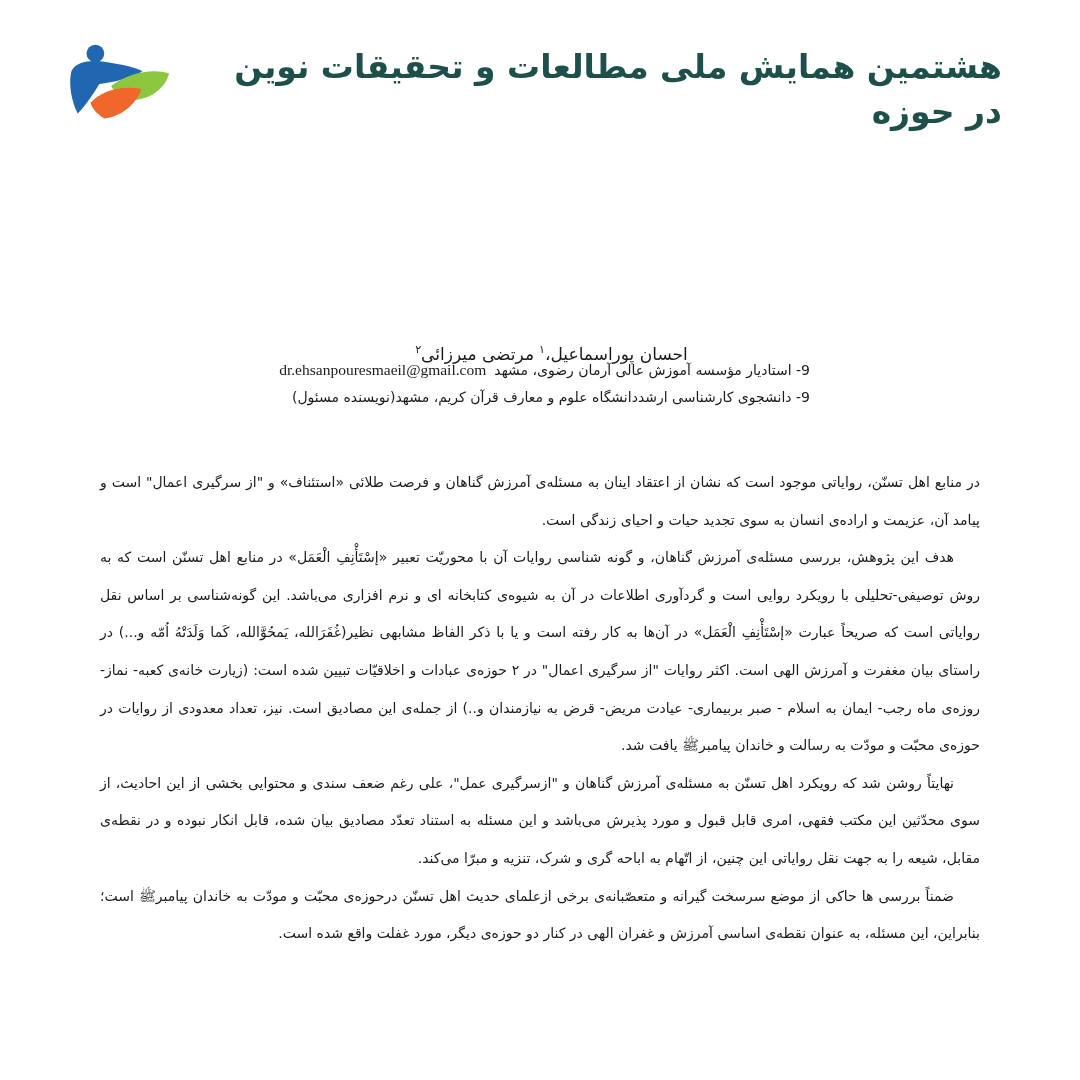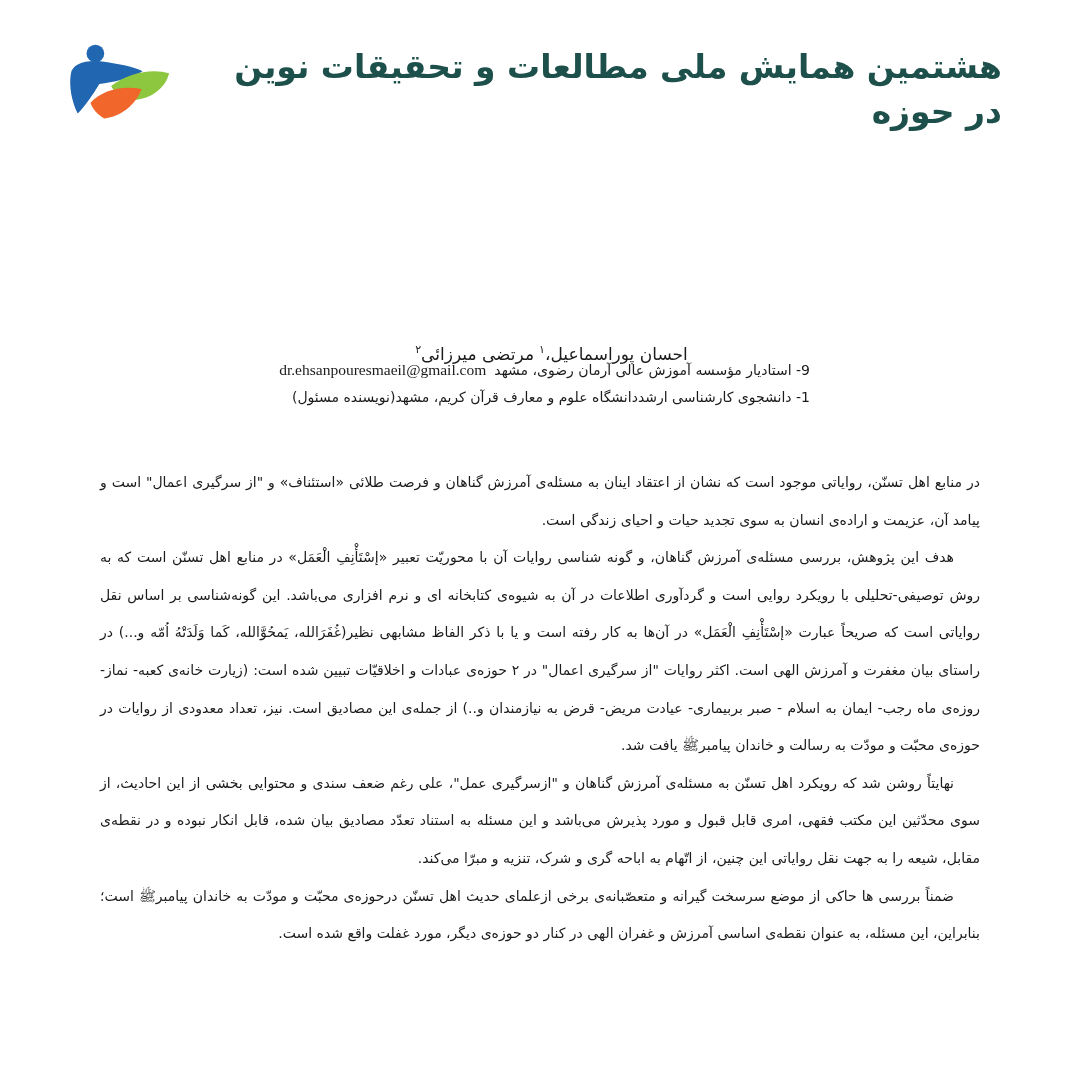--- a/index.html
+++ b/index.html
@@ -141,21 +141,21 @@
 
   <div class="authors">
     <span>احسان پوراسماعیل،</span><sup>۱</sup><span>مرتضی میرزائی</span><sup>۲</sup>
   </div>
 
   <div class="affiliations">
     <div>
       <span>9- استادیار مؤسسه آموزش عالی آرمان رضوی، مشهد</span><span class="email email-inline">dr.ehsanpouresmaeil@gmail.com</span>
     </div>
     <div>
-      <span>1- دانشجوی کارشناسی ارشددانشگاه علوم و معارف قرآن کریم، مشهد(نویسنده مسئول)</span>
+      <span>9- دانشجوی کارشناسی ارشددانشگاه علوم و معارف قرآن کریم، مشهد(نویسنده مسئول)</span>
     </div>
   </div>
 
   <div class="abstract">
     <p>در منابع اهل تسنّن، روایاتی موجود است که نشان از اعتقاد اینان به مسئله‌ی آمرزش گناهان و فرصت طلائی «استئناف» و "از سرگیری اعمال" است و پیامد آن، عزیمت و اراده‌ی انسان به سوی تجدید حیات و احیای زندگی است.</p>
     <p class="indent">هدف این پژوهش، بررسی مسئله‌ی آمرزش گناهان، و گونه شناسی روایات آن با محوریّت تعبیر «إسْتَأْنِفِ الْعَمَل» در منابع اهل تسنّن است که به روش توصیفی-تحلیلی با رویکرد روایی است و گردآوری اطلاعات در آن به شیوه‌ی کتابخانه ای و نرم افزاری می‌باشد. این گونه‌شناسی بر اساس نقل روایاتی است که صریحاً عبارت «إسْتَأْنِفِ الْعَمَل» در آن‌ها به کار رفته است و یا با ذکر الفاظ مشابهی نظیر(غُفَرَالله، یَمحُوَّالله، کَما وَلَدَتْهُ اُمّه و...) در راستای بیان مغفرت و آمرزش الهی است. اکثر روایات "از سرگیری اعمال" در ۲ حوزه‌ی عبادات و اخلاقیّات تبیین شده است: (زیارت خانه‌ی کعبه- نماز- روزه‌ی ماه رجب- ایمان به اسلام - صبر بربیماری- عیادت مریض- قرض به نیازمندان و..) از جمله‌ی این مصادیق است. نیز، تعداد معدودی از روایات در حوزه‌ی محبّت و مودّت به رسالت و خاندان پیامبرﷺ یافت شد.</p>
     <p class="indent">نهایتاً روشن شد که رویکرد اهل تسنّن به مسئله‌ی آمرزش گناهان و "ازسرگیری عمل"، علی رغم ضعف سندی و محتوایی بخشی از این احادیث، از سوی محدّثین این مکتب فقهی، امری قابل قبول و مورد پذیرش می‌باشد و این مسئله به استناد تعدّد مصادیق بیان شده، قابل انکار نبوده و در نقطه‌ی مقابل، شیعه را به جهت نقل روایاتی این چنین، از اتّهام به اباحه گری و شرک، تنزیه و مبرّا می‌کند.</p>
     <p class="indent">ضمناً بررسی ها حاکی از موضع سرسخت گیرانه و متعصّبانه‌ی برخی ازعلمای حدیث اهل تسنّن درحوزه‌ی محبّت و مودّت به خاندان پیامبرﷺ است؛ بنابراین، این مسئله، به عنوان نقطه‌ی اساسی آمرزش و غفران الهی در کنار دو حوزه‌ی دیگر، مورد غفلت واقع شده است.</p>
 
   </div>

